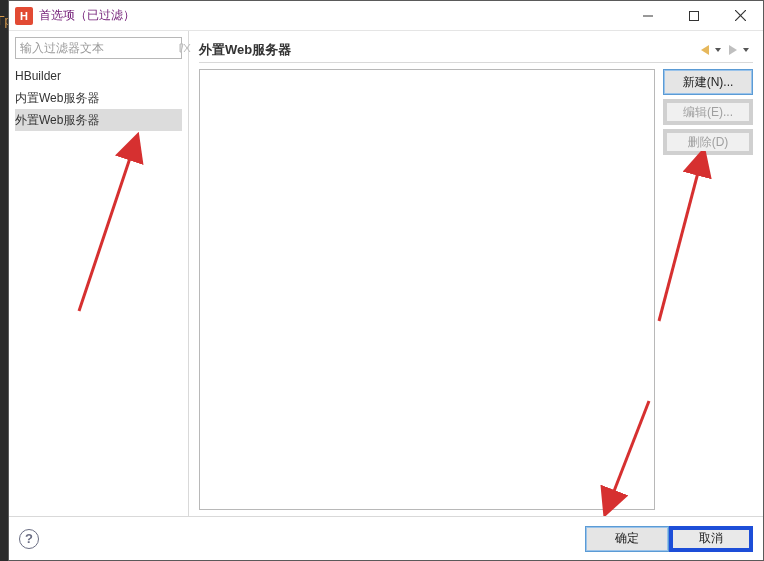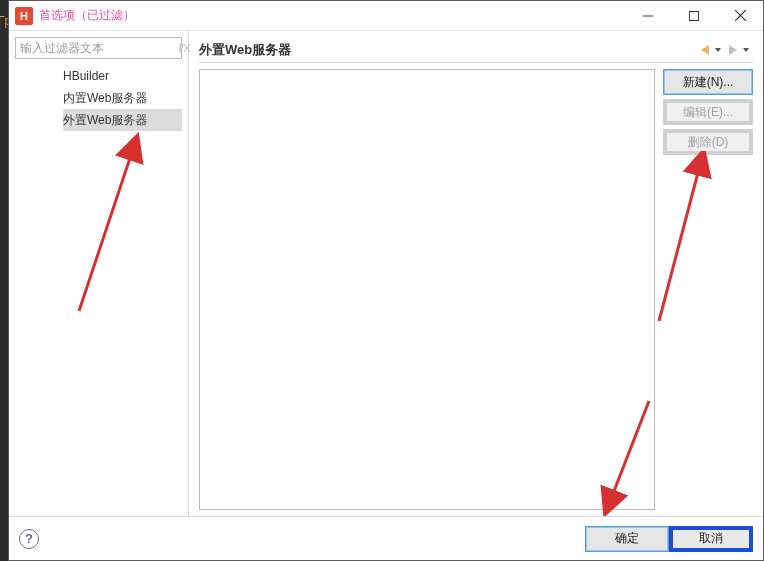--- a/index.html
+++ b/index.html
@@ -32,21 +32,21 @@
     border-bottom: 1px solid #e5e5e5;
     background: #ffffff;
   }
   .titlebar .app-icon {
     width: 18px; height: 18px; margin: 0 6px 0 6px;
     background: #e24a33; color: #fff;
     display: flex; align-items: center; justify-content: center;
     font-weight: bold; border-radius: 2px; font-size: 11px;
   }
   .titlebar .title {
-    flex: 0 0 auto; color: #ec4899;
+    flex: 0 0 auto; color: #701a75;
   }
   .titlebar .spacer { flex: 1 1 auto; }
   .win-btn {
     width: 46px; height: 30px;
     display: flex; align-items: center; justify-content: center;
     color: #333;
   }
   .rect-icon { width: 10px; height: 10px; border: 1px solid #333; }
   
   .body {
@@ -78,21 +78,20 @@
     background: transparent;
   }
   .filter-input::placeholder { color: #9a9a9a; }
   .clear-icon {
     width: 18px; color: #999; display: flex; align-items: center; justify-content: center;
   }
   .tree {
     margin-top: 6px;
     color: #333;
     line-height: 20px;
-    margin-left: 48px;
   }
   .tree .node { white-space: nowrap; padding: 1px 0; }
   .indent1 { padding-left: 18px; }
   .indent2 { padding-left: 34px; }
   .indent3 { padding-left: 50px; }
   .selected { background: #dcdcdc; }
   
   .rightpanel {
     flex: 1 1 auto;
     display: flex; flex-direction: column;

